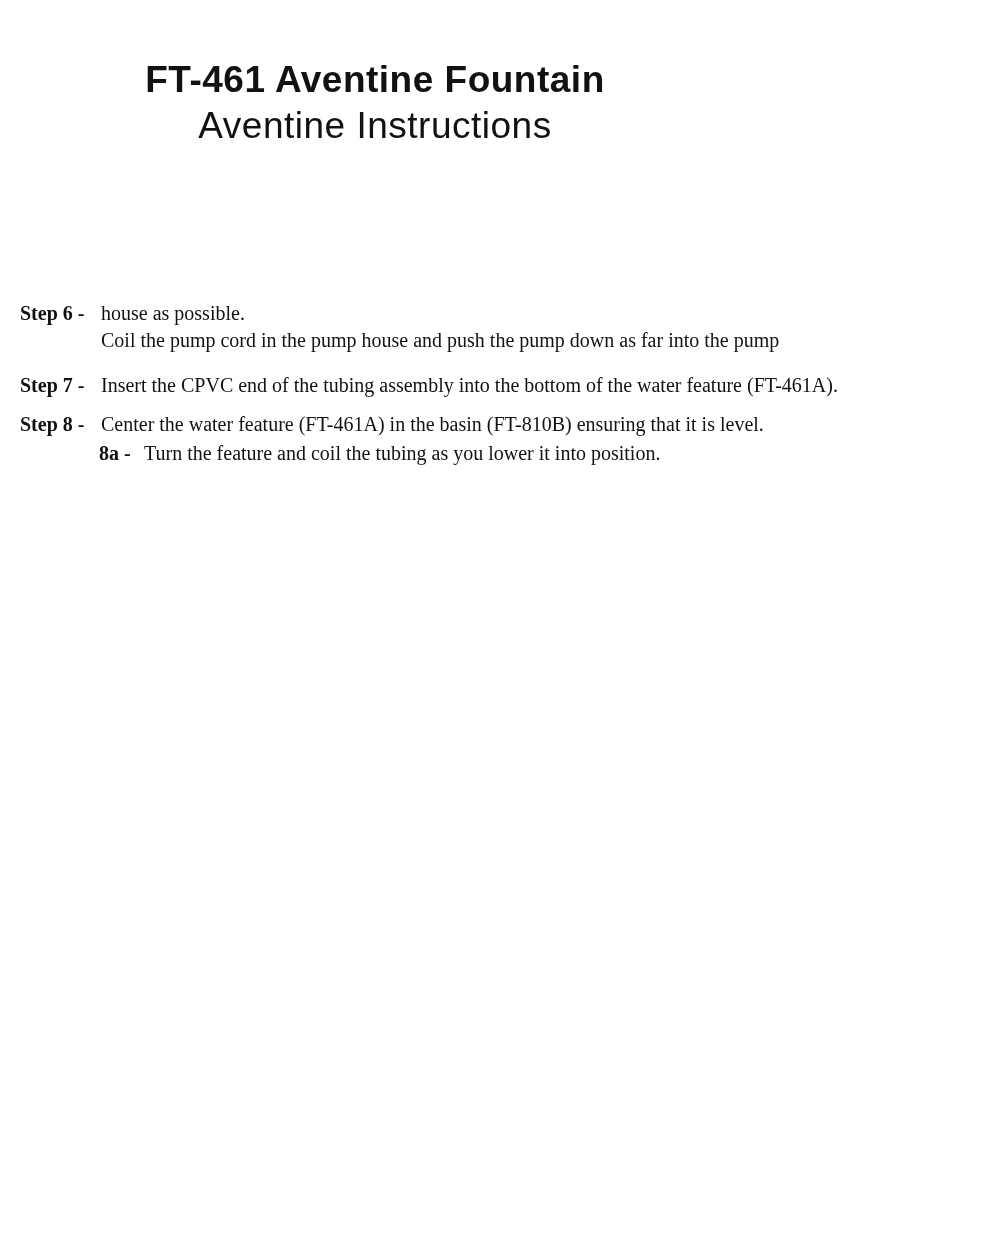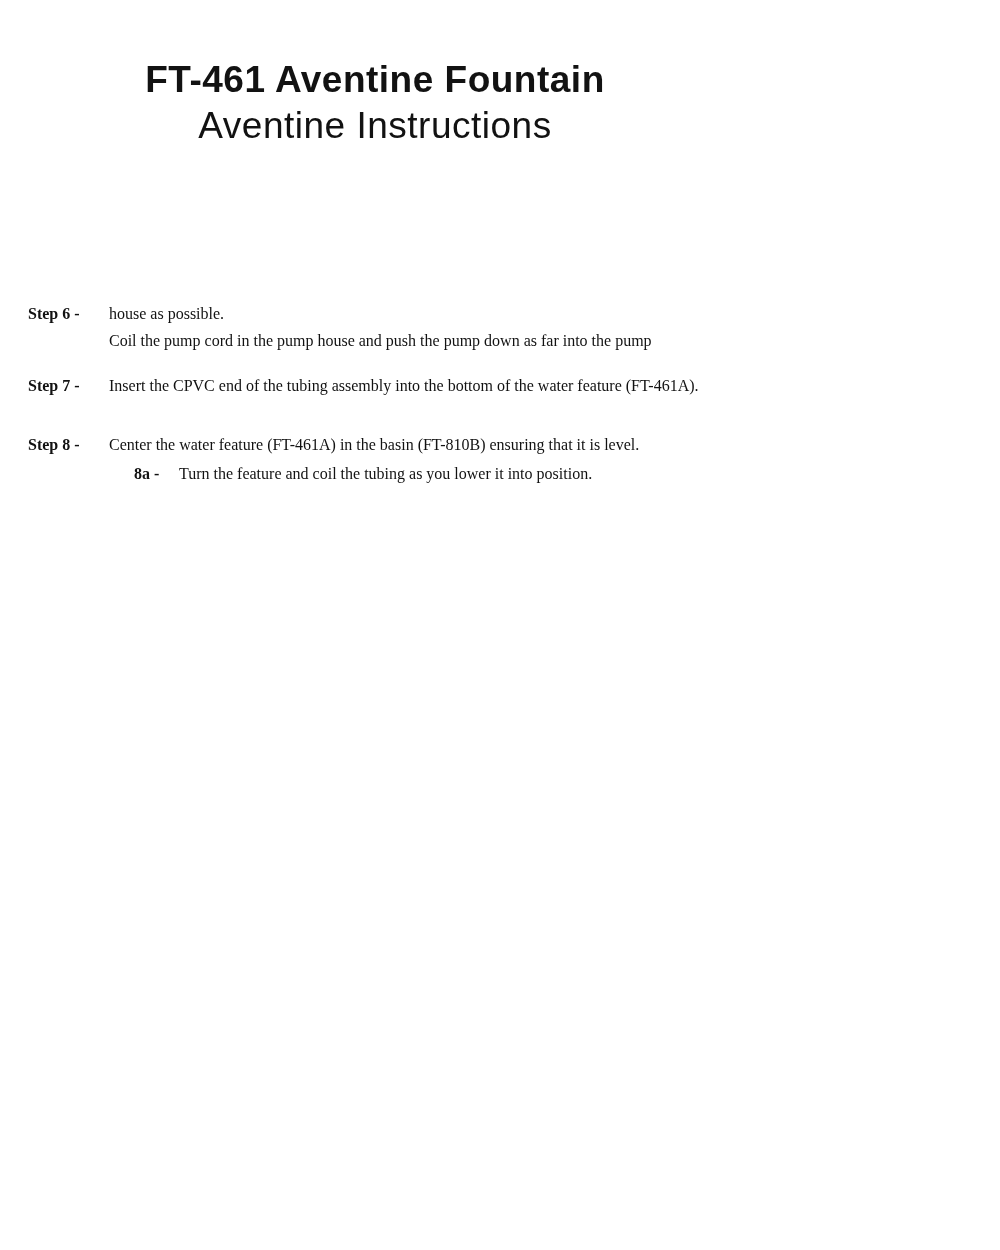--- a/index.html
+++ b/index.html
@@ -35,46 +35,46 @@
     font-size: 37px;
     font-weight: bold;
   }
   .title-line2 {
     font-size: 37px;
     font-weight: normal;
   }
   
   .steps {
     position: absolute;
-    left: 28px;
+    left: 20px;
     top: 300px;
     width: 945px;
-    font-size: 16px;
+    font-size: 20px;
     line-height: 27px;
   }
   .step {
     position: relative;
     padding-left: 81px; 
   }
   .step-label {
     position: absolute;
     left: 0;
     top: 0;
     font-weight: bold;
     white-space: nowrap;
   }
   .step-line {
     white-space: nowrap;
   }
   .step.gap-a { margin-bottom: 18px; }
-  .step.gap-b { margin-bottom: 32px; }
+  .step.gap-b { margin-bottom: 12px; }
   .step.gap-c { margin-bottom: 2px; }
   
   .substep {
-    margin-left: 106px;
+    margin-left: 79px;
     padding-left: 45px;
   }
 </style>
 </head>
 <body>
 
 <div class="page">
 
   <header class="title-block">
     <div class="title-line1">FT-461 Aventine Fountain</div>

